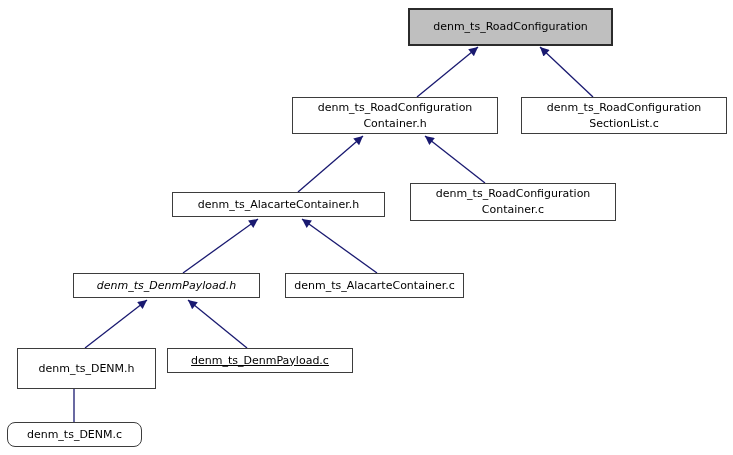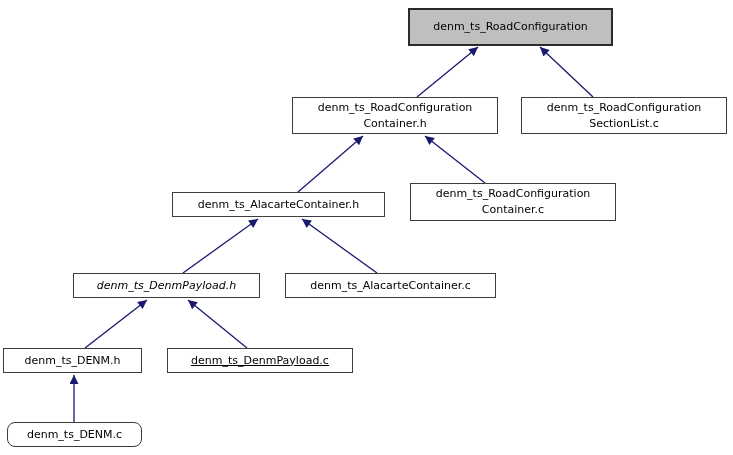--- a/index.html
+++ b/index.html
@@ -86,24 +86,24 @@
       <div class="node" style="left: 172px; top: 192px; width: 213px; height: 25px;">
         <div class="label-line">denm_ts_AlacarteContainer.h</div>
       </div>
       <div class="node" style="left: 410px; top: 183px; width: 206px; height: 38px;">
         <div class="label-line">denm_ts_RoadConfiguration</div>
         <div class="label-line">Container.c</div>
       </div>
       <div class="node" style="left: 73px; top: 273px; width: 187px; height: 25px; font-style: italic;">
         <div class="label-line">denm_ts_DenmPayload.h</div>
       </div>
-      <div class="node" style="left: 285px; top: 273px; width: 211px; height: 25px;">
+      <div class="node" style="left: 285px; top: 273px; width: 179px; height: 25px;">
         <div class="label-line">denm_ts_AlacarteContainer.c</div>
       </div>
-      <div class="node" style="left: 3px; top: 348px; width: 139px; height: 25px;">
+      <div class="node" style="left: 17px; top: 348px; width: 139px; height: 41px;">
         <div class="label-line">denm_ts_DENM.h</div>
       </div>
       <div class="node" style="left: 167px; top: 348px; width: 186px; height: 25px; text-decoration: underline;">
         <div class="label-line">denm_ts_DenmPayload.c</div>
       </div>
       <div class="node" style="left: 7px; top: 422px; width: 135px; height: 25px; border-radius: 8px;">
         <div class="label-line">denm_ts_DENM.c</div>
       </div>
     </div>
 </div>

